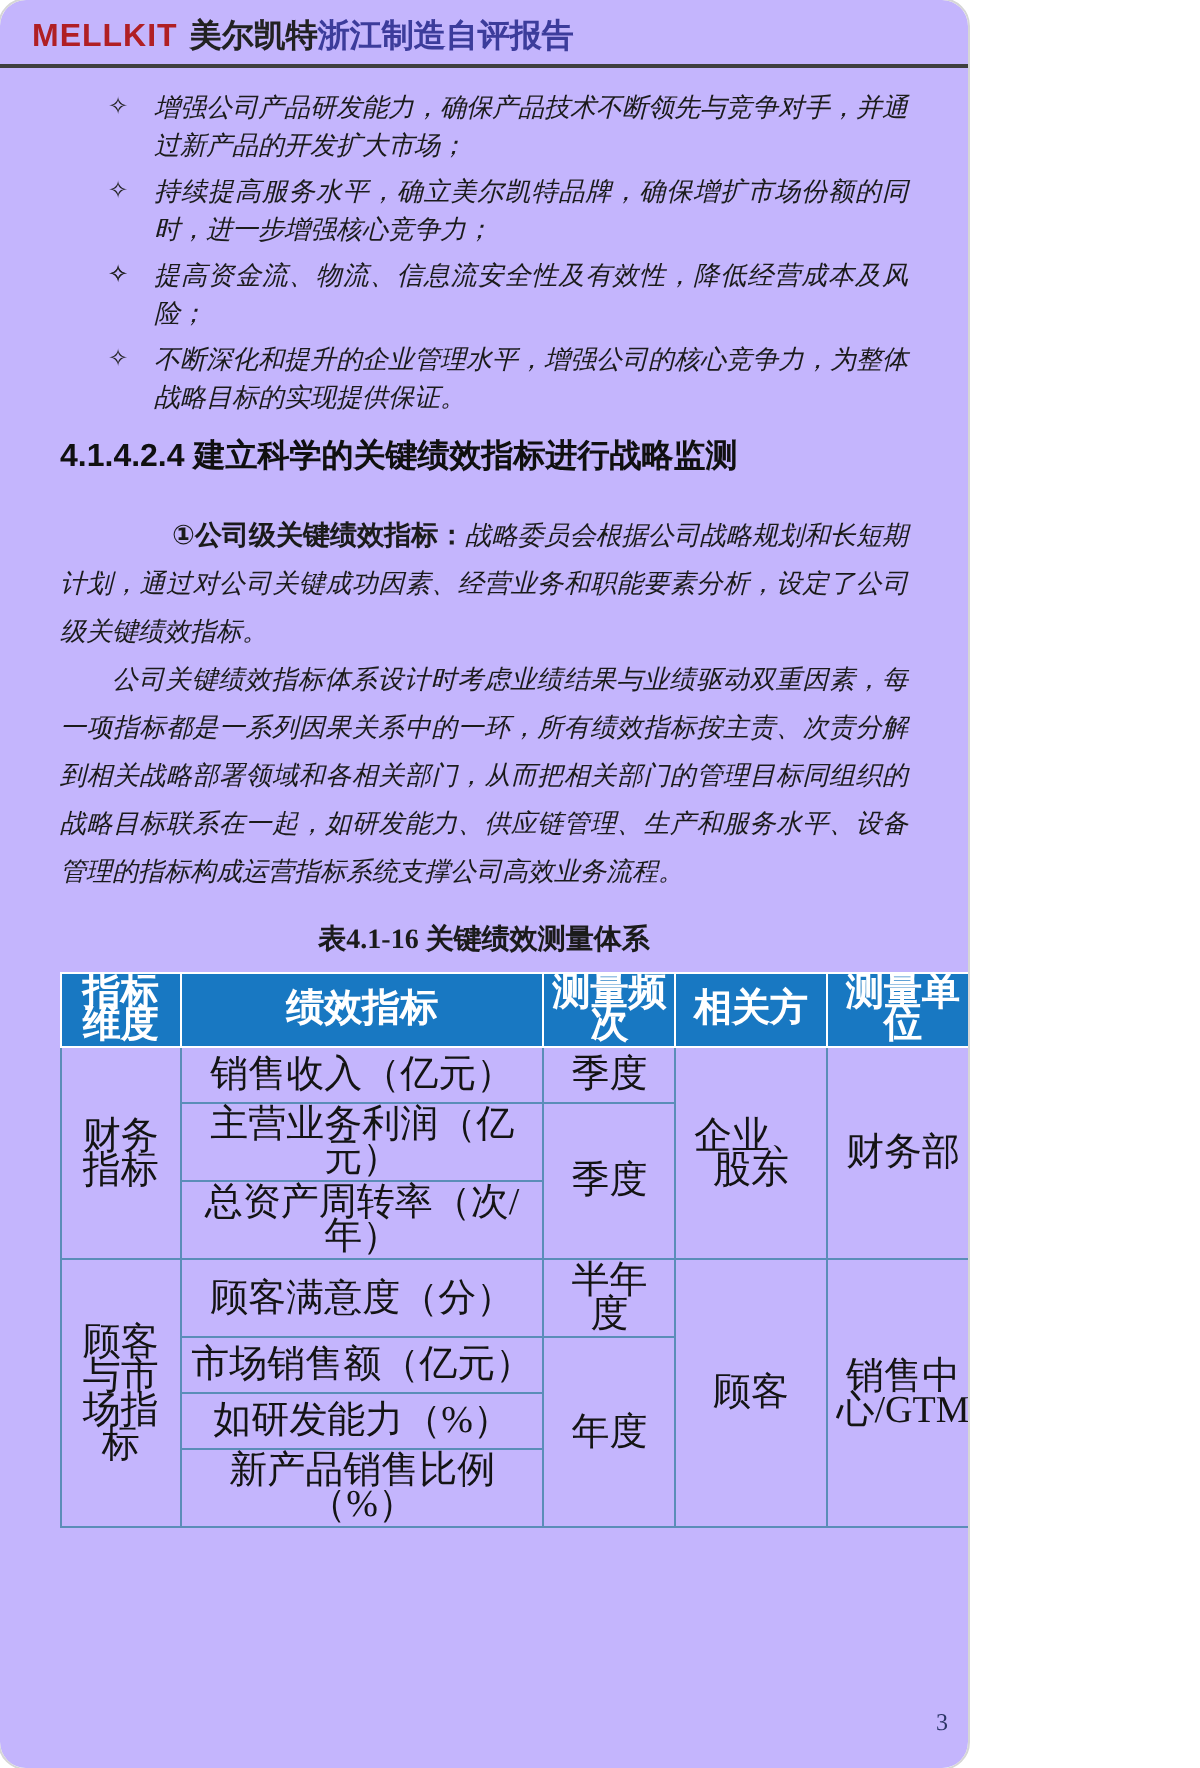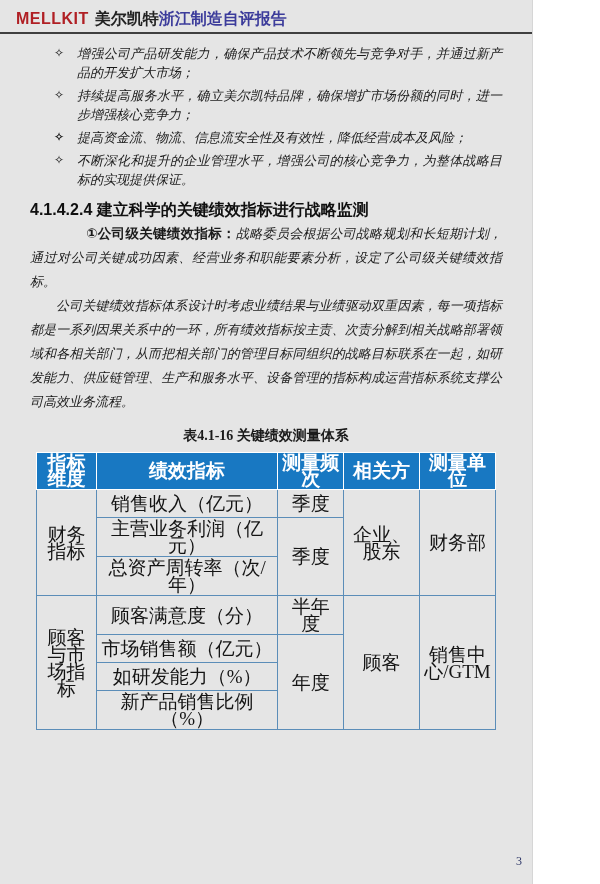--- a/index.html
+++ b/index.html
@@ -7,23 +7,23 @@
     --title-blue:#3c3c9b;
     --header-rule:#3f3f3f;
     --table-header-bg:#1878c2;
     --table-border:#5b8db8;
     --page-number:#2c3566;
     --text:#1b1b1b;
   }
   *{box-sizing:border-box;}
   html,body{margin:0;padding:0;background:#ffffff;}
   .page{
-    width:532px;height:884px;position:relative;background:#e5e5e5;
+    width:484px;height:884px;position:relative;background:#c4b5fd;
     font-family:"Liberation Serif","DejaVu Serif",serif;
-    color:var(--text);overflow:hidden;outline:1px solid #d6d6d6;
+    color:var(--text);overflow:hidden;outline:1px solid #d6d6d6;border-radius:13px;
   }
   
   .doc-header{
     padding:9px 16px 3px 16px;
     border-bottom:2px solid var(--header-rule);
     font-size:16px;line-height:20px;white-space:nowrap;
   }
   .brand-en{
     font-family:"Liberation Sans","DejaVu Sans",sans-serif;
     font-weight:bold;color:var(--brand-red);letter-spacing:.5px;margin-right:6px;
@@ -43,21 +43,21 @@
     position:relative;padding-left:47px;margin-bottom:4px;
     font-size:13px;line-height:19px;text-align:justify;font-style:italic;
   }
   .bm{
     position:absolute;left:24px;top:0;font-style:normal;
     font-size:12px;color:#222;
   }
   h2.section-heading{
     font-family:"Liberation Sans","DejaVu Sans",sans-serif;
     font-size:16px;font-weight:bold;color:#101010;
-    margin:10px 0 1px 0;line-height:22px;font-style:normal;
+    margin:10px 0 16px 0;line-height:22px;font-style:normal;
   }
   p.para{
     margin:0;font-size:13px;line-height:24px;
     text-indent:2em;text-align:justify;font-style:italic;
   }
   p.para .lead{
     font-style:normal;font-weight:bold;
     font-family:"Liberation Sans","DejaVu Sans",sans-serif;
     font-size:13.5px;
     margin-left:30px;

